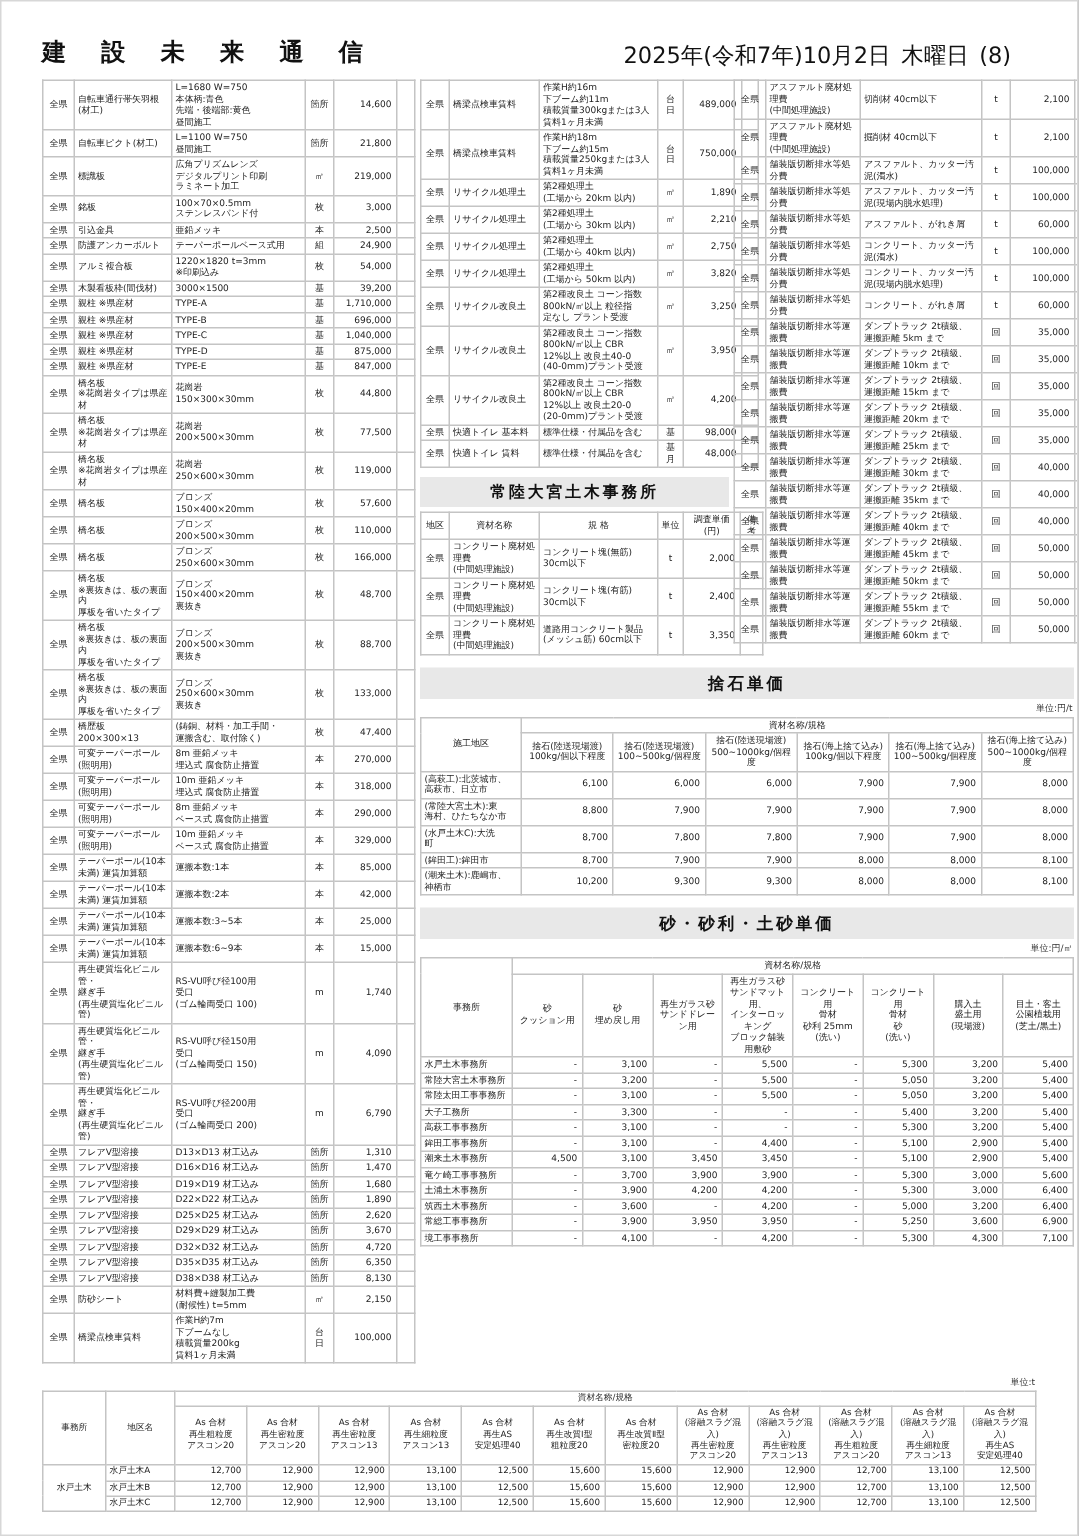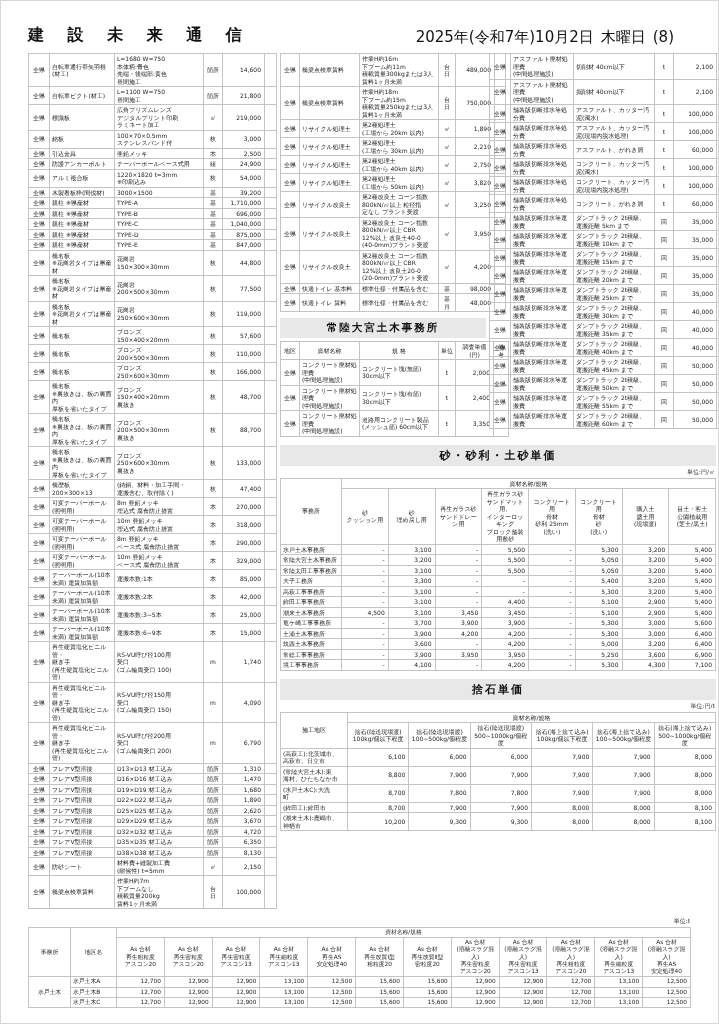--- a/index.html
+++ b/index.html
@@ -839,20 +839,98 @@
                 <td class="pc3">回</td>
                 <td class="pc4">50,000</td>
                 <td class="pc5"></td>
               </tr>
             </tbody>
         </table>
 
       </div>
 
       <div class="sect">
+        <div class="secbar">捨石単価</div>
+        <div class="unitnote">単位:円/t</div>
+        <table class="mx t-riprap">
+          <thead>
+            <tr>
+              <th class="c0" rowspan="2">施工地区</th>
+              <th colspan="6">資材名称/規格</th>
+            </tr>
+            <tr>
+              <th>捨石(陸送現場渡)
+100kg/個以下程度</th>
+              <th>捨石(陸送現場渡)
+100~500kg/個程度</th>
+              <th>捨石(陸送現場渡)
+500~1000kg/個程度</th>
+              <th>捨石(海上捨て込み)
+100kg/個以下程度</th>
+              <th>捨石(海上捨て込み)
+100~500kg/個程度</th>
+              <th>捨石(海上捨て込み)
+500~1000kg/個程度</th>
+            </tr>
+          </thead>
+          <tbody>
+              <tr>
+                <td class="mhead c0">(高萩工):北茨城市、
+高萩市、日立市</td>
+                <td class="mnum">6,100</td>
+                <td class="mnum">6,000</td>
+                <td class="mnum">6,000</td>
+                <td class="mnum">7,900</td>
+                <td class="mnum">7,900</td>
+                <td class="mnum">8,000</td>
+              </tr>
+              <tr>
+                <td class="mhead c0">(常陸大宮土木):東
+海村、ひたちなか市</td>
+                <td class="mnum">8,800</td>
+                <td class="mnum">7,900</td>
+                <td class="mnum">7,900</td>
+                <td class="mnum">7,900</td>
+                <td class="mnum">7,900</td>
+                <td class="mnum">8,000</td>
+              </tr>
+              <tr>
+                <td class="mhead c0">(水戸土木C):大洗
+町</td>
+                <td class="mnum">8,700</td>
+                <td class="mnum">7,800</td>
+                <td class="mnum">7,800</td>
+                <td class="mnum">7,900</td>
+                <td class="mnum">7,900</td>
+                <td class="mnum">8,000</td>
+              </tr>
+              <tr>
+                <td class="mhead c0">(鉾田工):鉾田市</td>
+                <td class="mnum">8,700</td>
+                <td class="mnum">7,900</td>
+                <td class="mnum">7,900</td>
+                <td class="mnum">8,000</td>
+                <td class="mnum">8,000</td>
+                <td class="mnum">8,100</td>
+              </tr>
+              <tr>
+                <td class="mhead c0">(潮来土木):鹿嶋市、
+神栖市</td>
+                <td class="mnum">10,200</td>
+                <td class="mnum">9,300</td>
+                <td class="mnum">9,300</td>
+                <td class="mnum">8,000</td>
+                <td class="mnum">8,000</td>
+                <td class="mnum">8,100</td>
+              </tr>
+            </tbody>
+        </table>
+      </div>
+
+      <div class="sect">
         <div class="secbar">砂・砂利・土砂単価</div>
         <div class="unitnote">単位:円/㎥</div>
         <table class="mx t-sand">
           <thead>
             <tr>
               <th class="c0" rowspan="2">事務所</th>
               <th colspan="8">資材名称/規格</th>
             </tr>
             <tr>
               <th>砂
@@ -1006,98 +1084,20 @@
               <tr>
                 <td class="mhead c0">境工事事務所</td>
                 <td class="mnum">-</td>
                 <td class="mnum">4,100</td>
                 <td class="mnum">-</td>
                 <td class="mnum">4,200</td>
                 <td class="mnum">-</td>
                 <td class="mnum">5,300</td>
                 <td class="mnum">4,300</td>
                 <td class="mnum">7,100</td>
-              </tr>
-            </tbody>
-        </table>
-      </div>
-
-      <div class="sect">
-        <div class="secbar">捨石単価</div>
-        <div class="unitnote">単位:円/t</div>
-        <table class="mx t-riprap">
-          <thead>
-            <tr>
-              <th class="c0" rowspan="2">施工地区</th>
-              <th colspan="6">資材名称/規格</th>
-            </tr>
-            <tr>
-              <th>捨石(陸送現場渡)
-100kg/個以下程度</th>
-              <th>捨石(陸送現場渡)
-100~500kg/個程度</th>
-              <th>捨石(陸送現場渡)
-500~1000kg/個程度</th>
-              <th>捨石(海上捨て込み)
-100kg/個以下程度</th>
-              <th>捨石(海上捨て込み)
-100~500kg/個程度</th>
-              <th>捨石(海上捨て込み)
-500~1000kg/個程度</th>
-            </tr>
-          </thead>
-          <tbody>
-              <tr>
-                <td class="mhead c0">(高萩工):北茨城市、
-高萩市、日立市</td>
-                <td class="mnum">6,100</td>
-                <td class="mnum">6,000</td>
-                <td class="mnum">6,000</td>
-                <td class="mnum">7,900</td>
-                <td class="mnum">7,900</td>
-                <td class="mnum">8,000</td>
-              </tr>
-              <tr>
-                <td class="mhead c0">(常陸大宮土木):東
-海村、ひたちなか市</td>
-                <td class="mnum">8,800</td>
-                <td class="mnum">7,900</td>
-                <td class="mnum">7,900</td>
-                <td class="mnum">7,900</td>
-                <td class="mnum">7,900</td>
-                <td class="mnum">8,000</td>
-              </tr>
-              <tr>
-                <td class="mhead c0">(水戸土木C):大洗
-町</td>
-                <td class="mnum">8,700</td>
-                <td class="mnum">7,800</td>
-                <td class="mnum">7,800</td>
-                <td class="mnum">7,900</td>
-                <td class="mnum">7,900</td>
-                <td class="mnum">8,000</td>
-              </tr>
-              <tr>
-                <td class="mhead c0">(鉾田工):鉾田市</td>
-                <td class="mnum">8,700</td>
-                <td class="mnum">7,900</td>
-                <td class="mnum">7,900</td>
-                <td class="mnum">8,000</td>
-                <td class="mnum">8,000</td>
-                <td class="mnum">8,100</td>
-              </tr>
-              <tr>
-                <td class="mhead c0">(潮来土木):鹿嶋市、
-神栖市</td>
-                <td class="mnum">10,200</td>
-                <td class="mnum">9,300</td>
-                <td class="mnum">9,300</td>
-                <td class="mnum">8,000</td>
-                <td class="mnum">8,000</td>
-                <td class="mnum">8,100</td>
               </tr>
             </tbody>
         </table>
       </div>
 
     </div>
   </div>
 
   <div class="sect">
     <div class="unitnote">単位:t</div>

